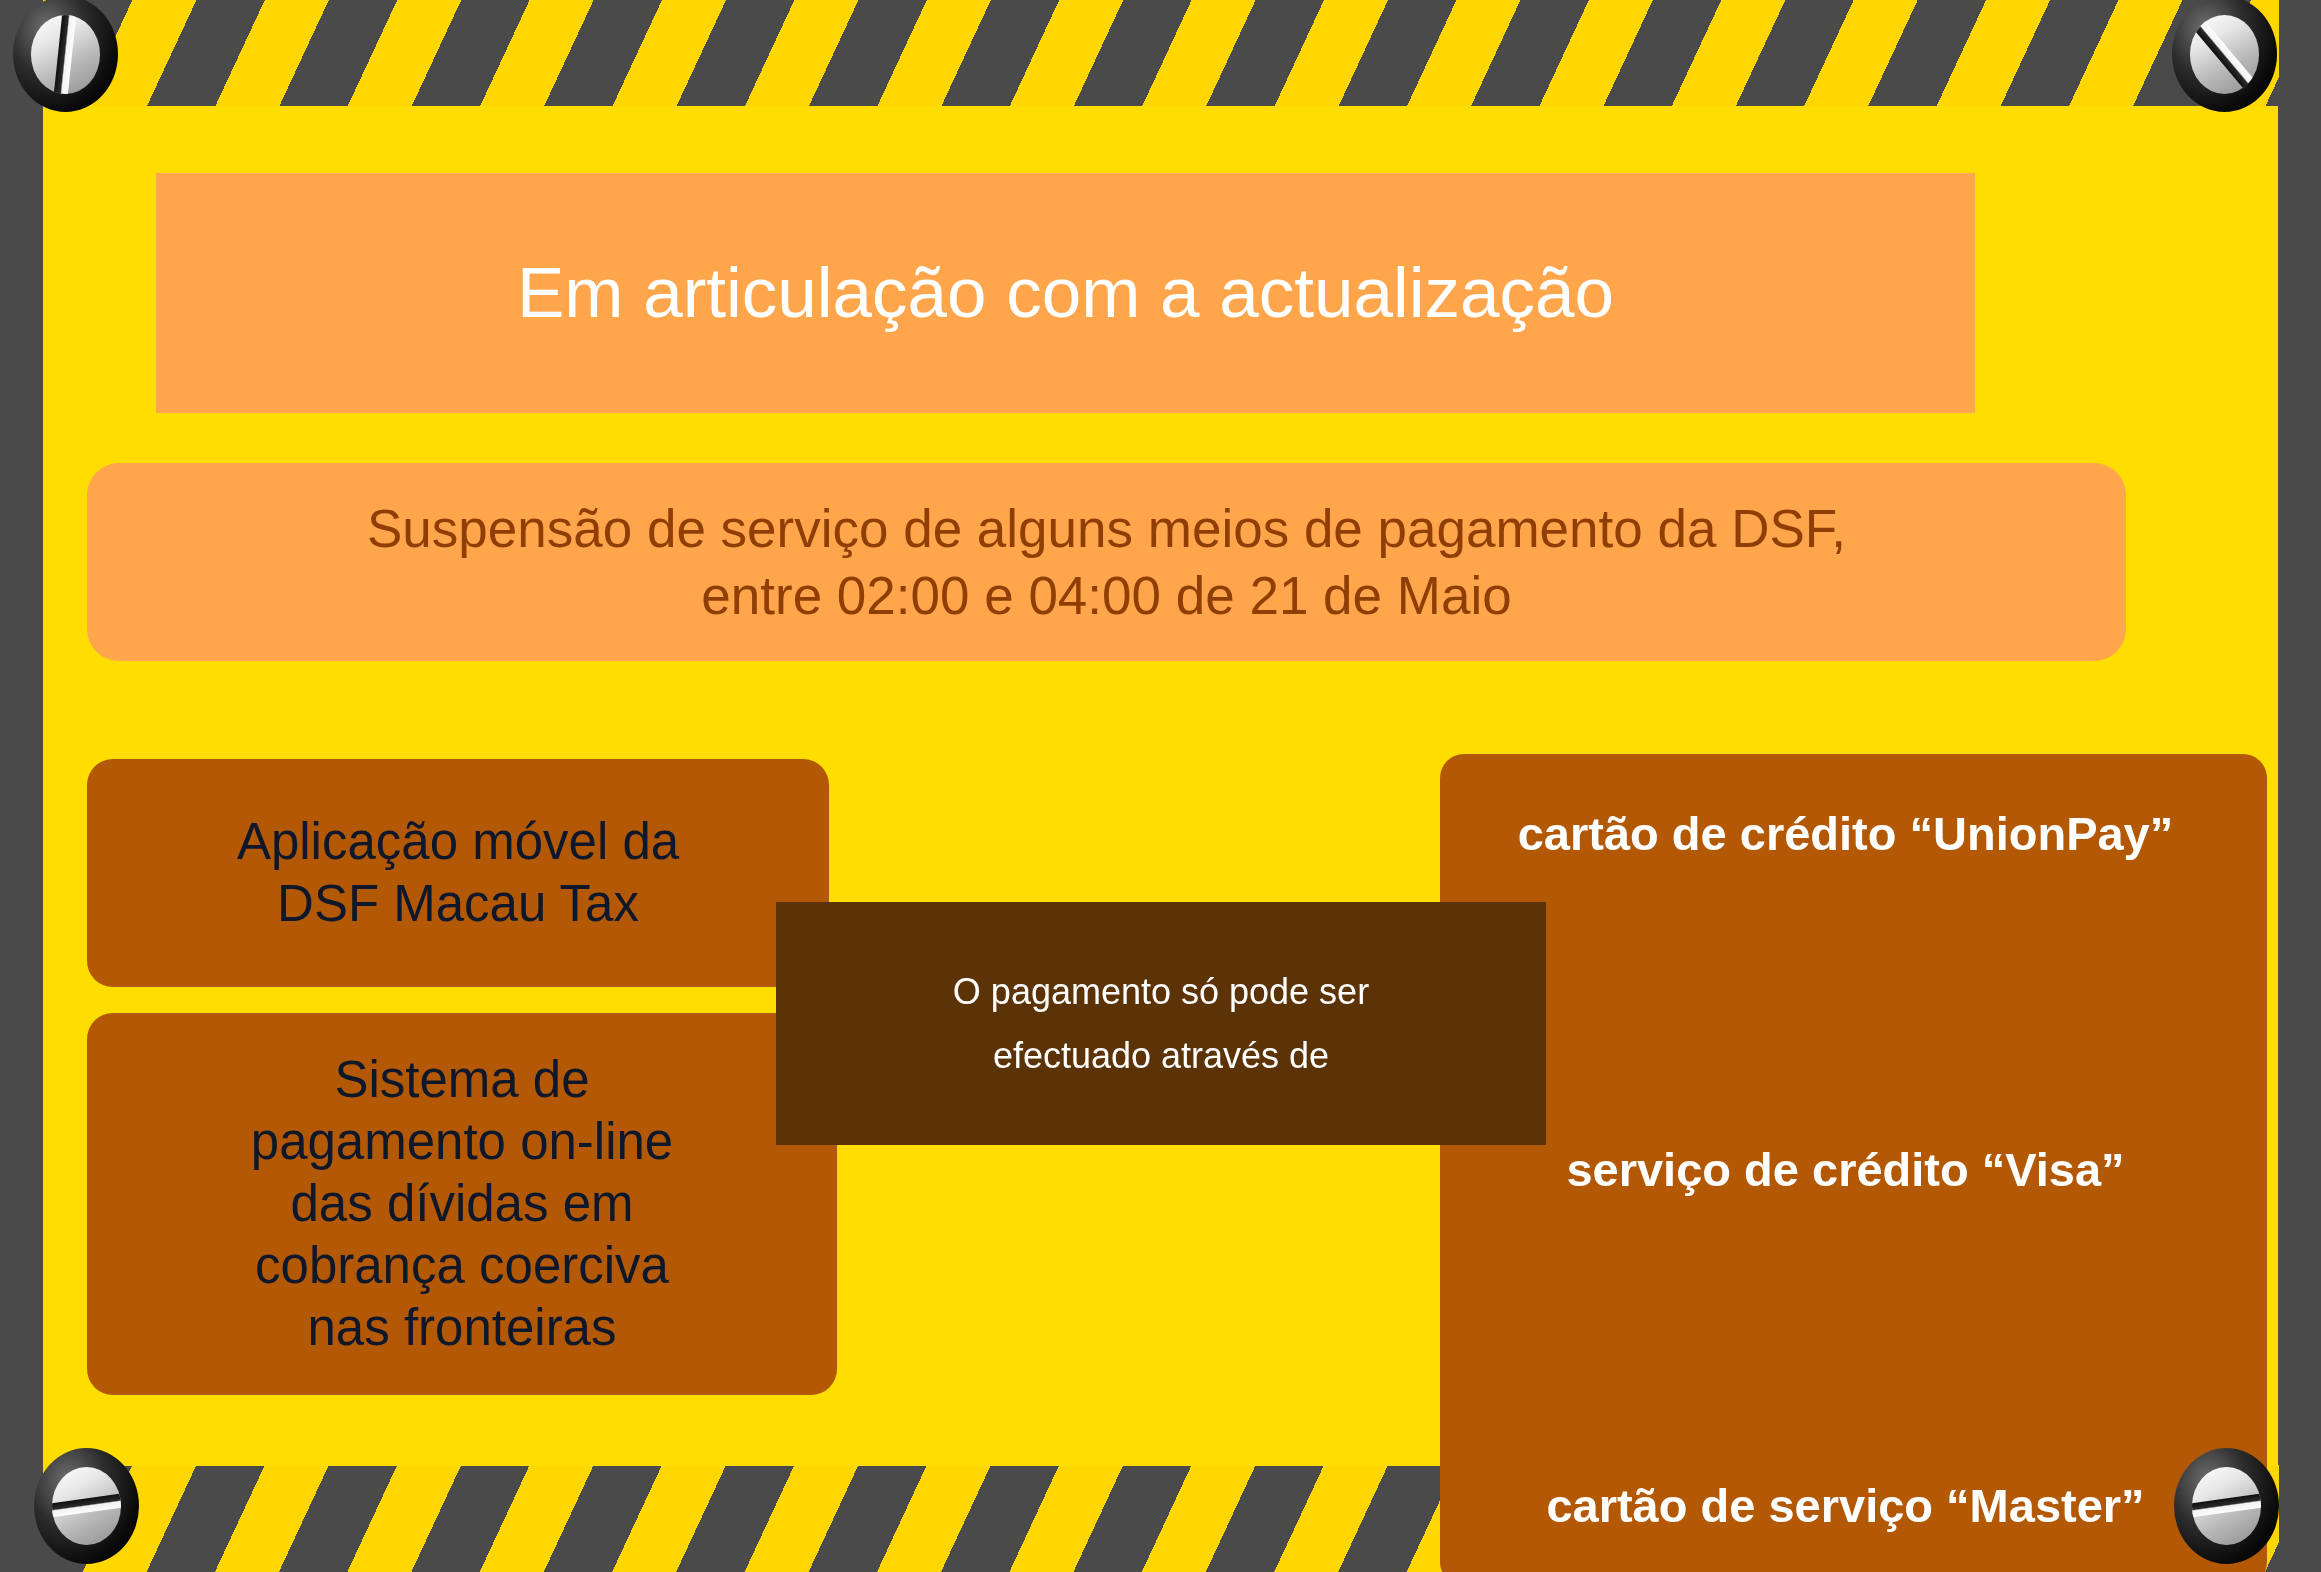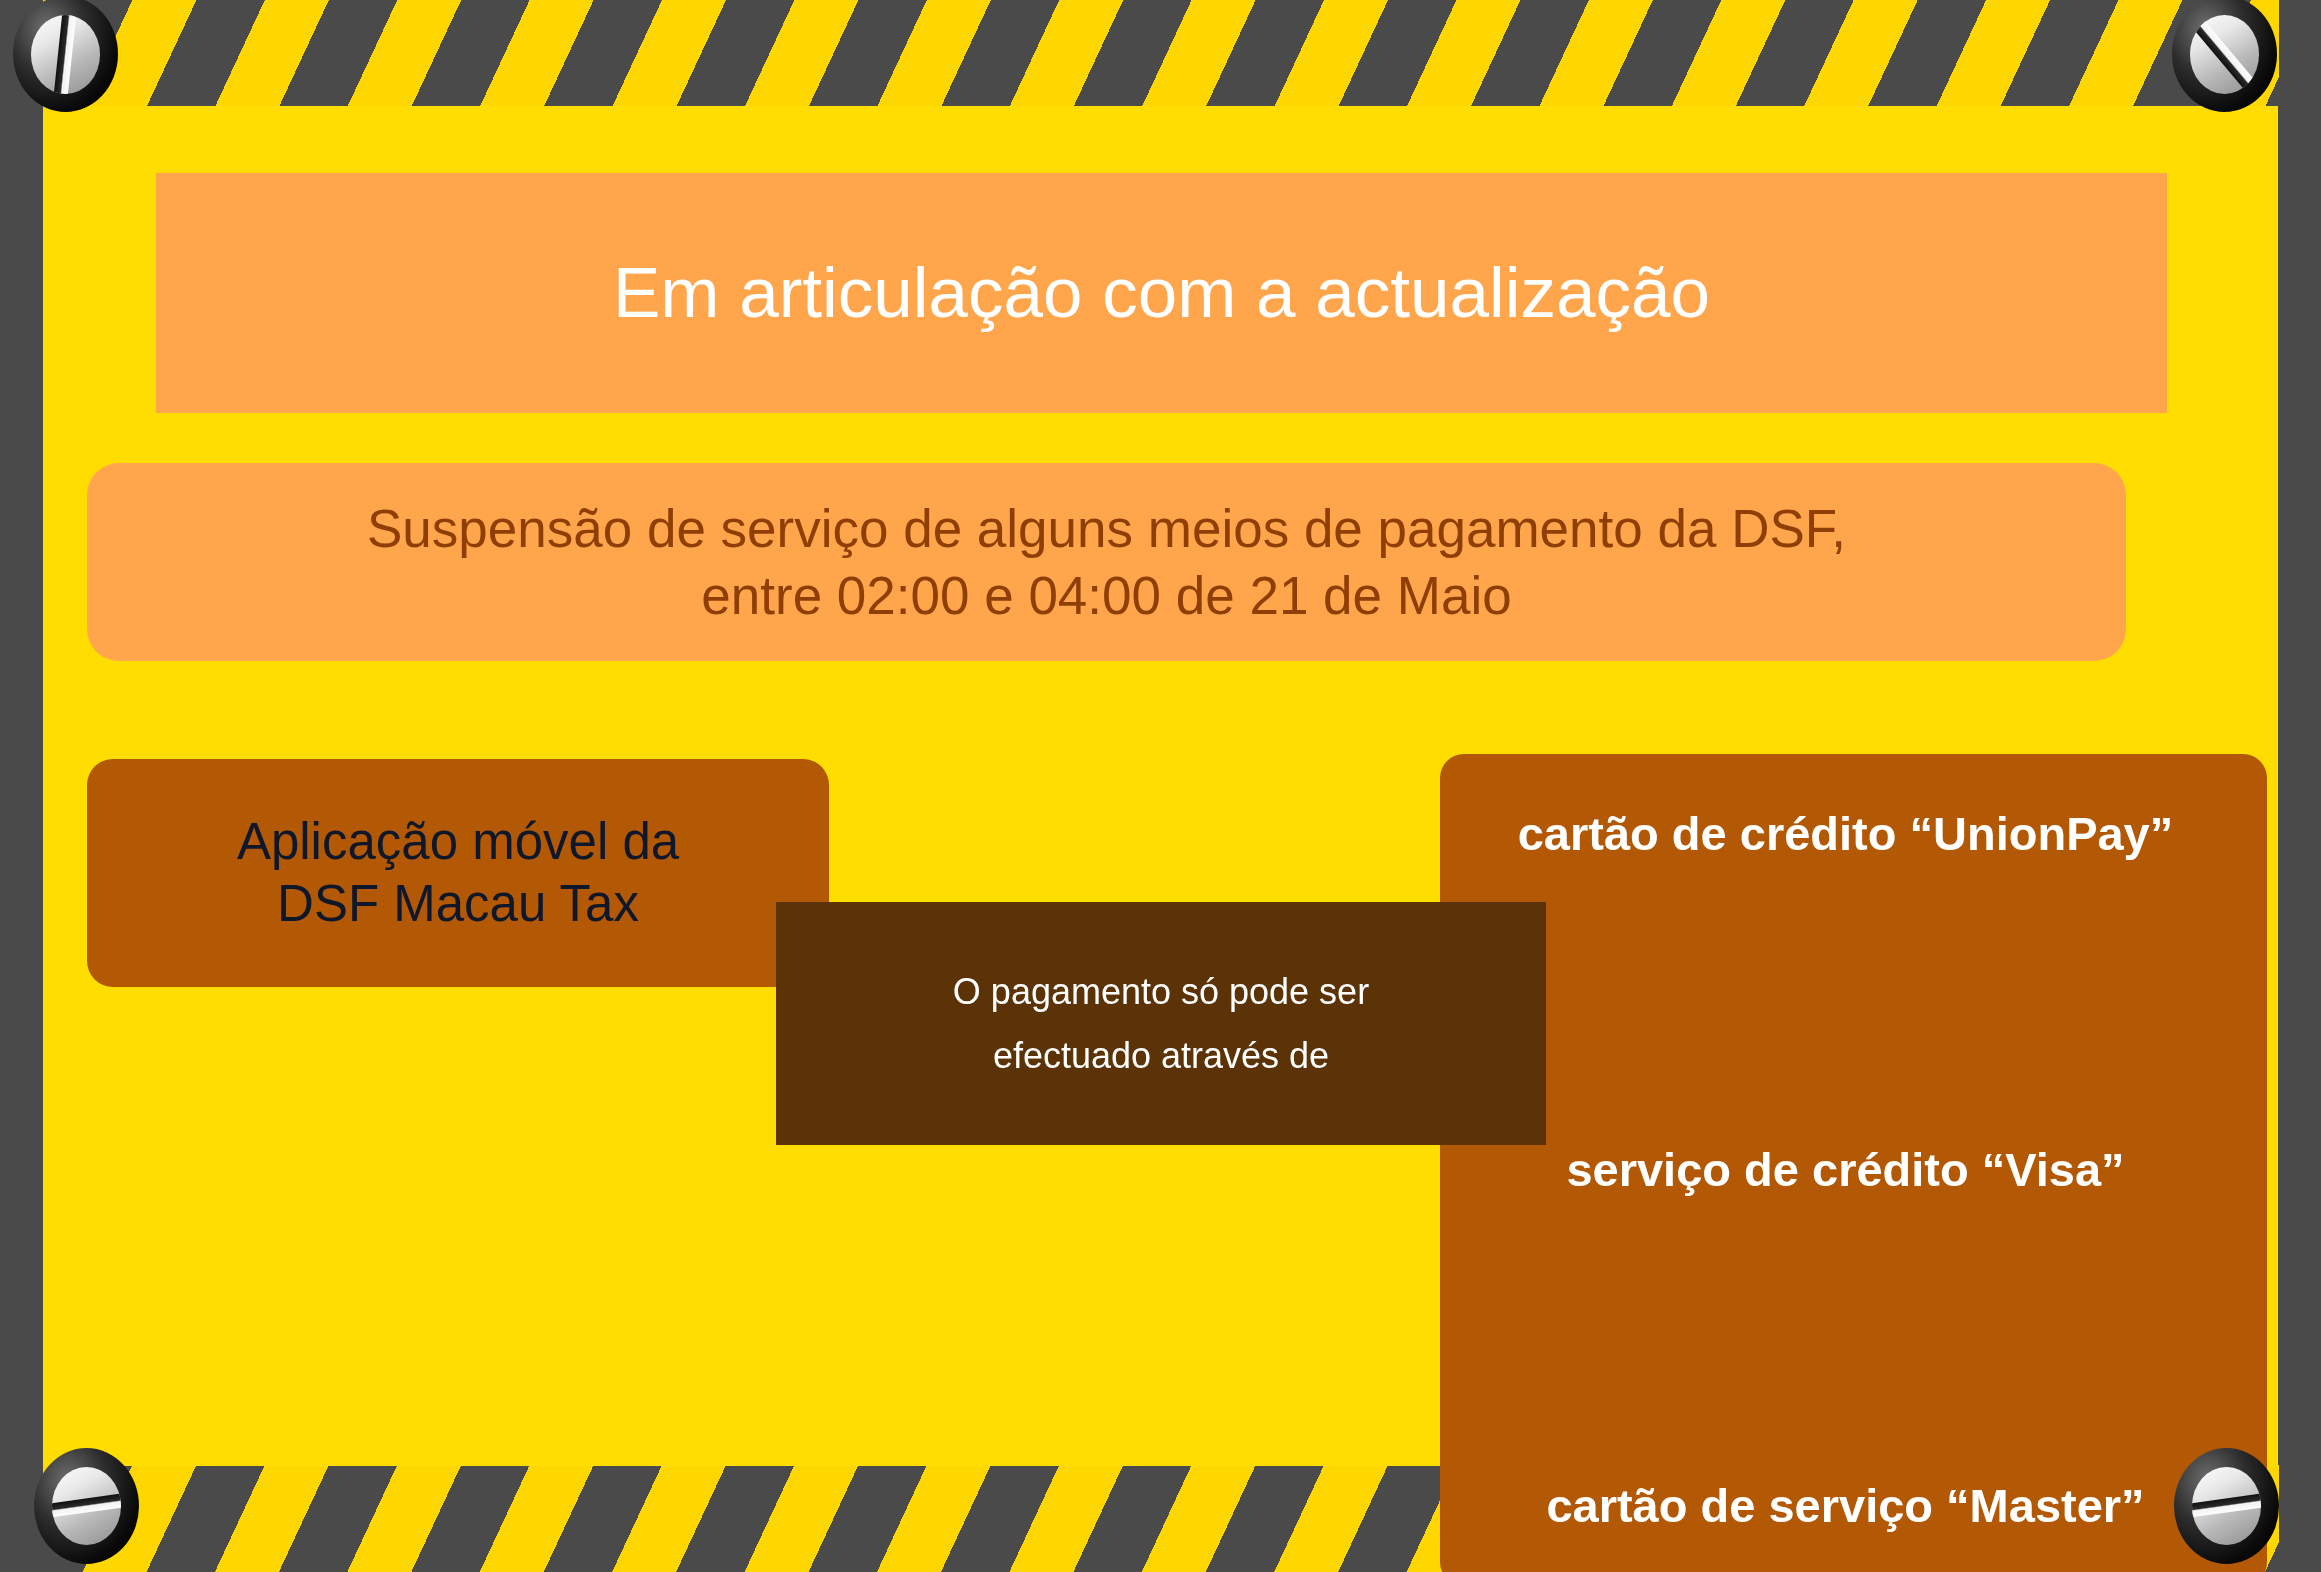--- a/index.html
+++ b/index.html
@@ -92,21 +92,21 @@
 
   .slot-vertical   { transform: translateX(-50%) rotate(6deg); }
   .slot-diagonal   { transform: translateX(-50%) rotate(-40deg); }
   .slot-horizontal { transform: translateX(-50%) rotate(82deg); }
 
   
   .header-box {
     position: absolute;
     left: 156px;
     top: 173px;
-    width: 2011px;
+    width: 1819px;
     height: 240px;
     background: #ffa64d;
     display: flex;
     flex-direction: column;
     align-items: center;
     justify-content: center;
     box-sizing: border-box;
   }
   .header-line {
     color: #ffffff;
@@ -241,20 +241,27 @@
   <div class="subtitle-box">
     <div class="subtitle-line">Suspensão de serviço de alguns meios de pagamento da DSF,</div>
     <div class="subtitle-line">entre 02:00 e 04:00 de 21 de Maio</div>
   </div>
 
   <div class="card card-app">
     <div class="card-line">Aplicação móvel da</div>
     <div class="card-line">DSF Macau Tax</div>
   </div>
 
+  <div class="card card-online">
+    <div class="card-line">Sistema de</div>
+    <div class="card-line">pagamento on-line</div>
+    <div class="card-line">das dívidas em</div>
+    <div class="card-line">cobrança coerciva</div>
+    <div class="card-line">nas fronteiras</div>
+  </div>
 
   <div class="payments-panel">
     <div class="payment-line">cartão de crédito “UnionPay”</div>
     <div class="payment-line">serviço de crédito “Visa”</div>
     <div class="payment-line">cartão de serviço “Master”</div>
   </div>
 
   <div class="callout-box">
     <div class="callout-line">O pagamento só pode ser</div>
     <div class="callout-line">efectuado através de</div>

